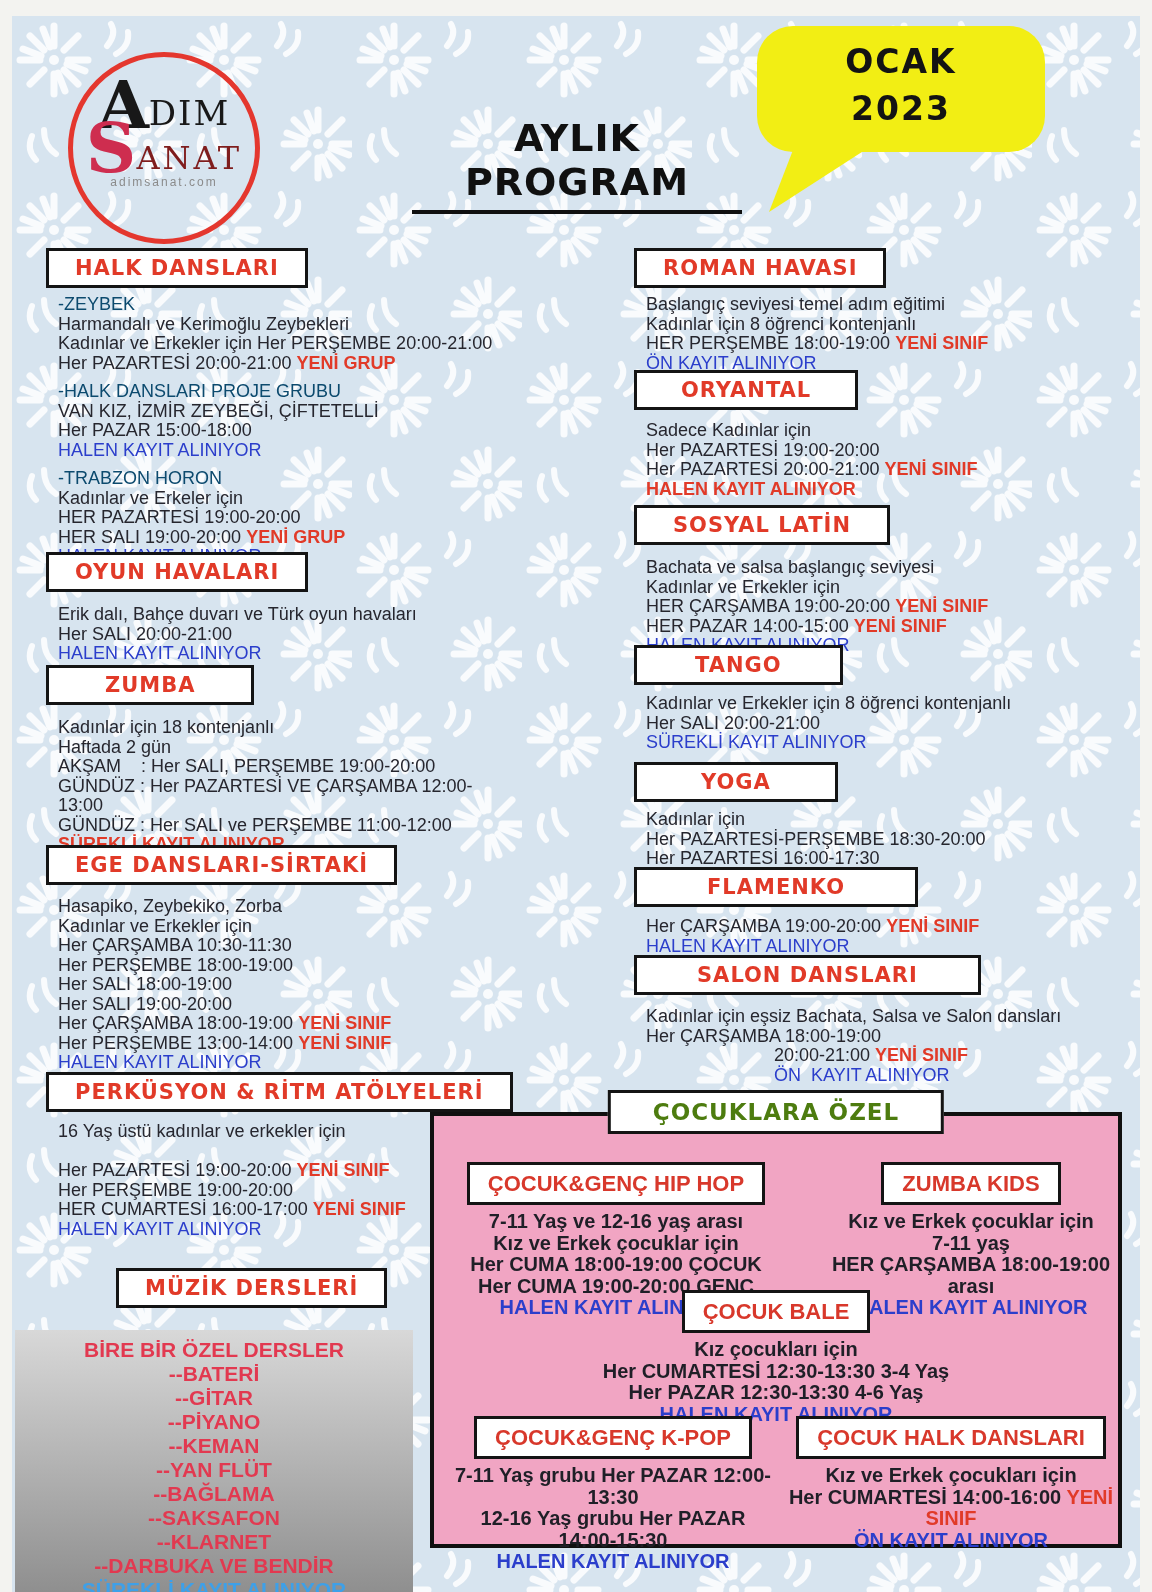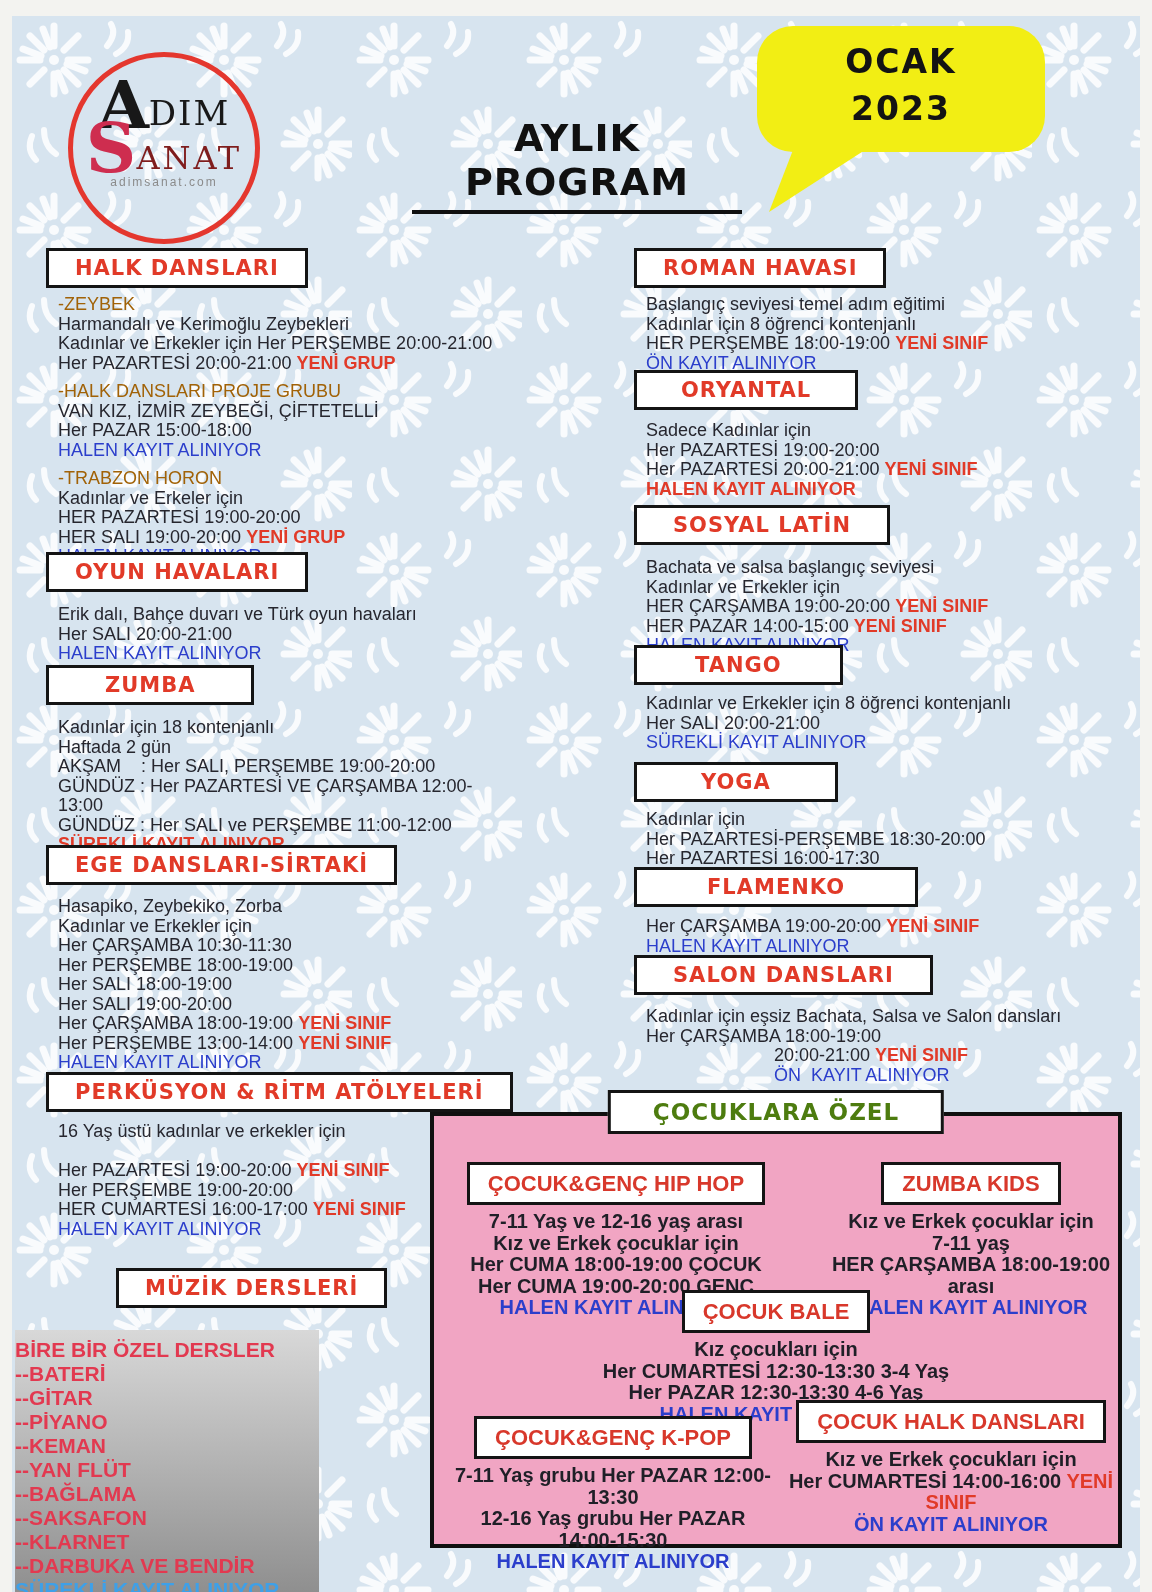--- a/index.html
+++ b/index.html
@@ -37,49 +37,49 @@
   .col-right{left:622px;top:232px;width:486px;}
   .sec{position:absolute;left:0;width:100%;}
   .sec-title{display:inline-block;background:#ffffff;border:3px solid #141414;color:#e13a28;
         font-family:"DejaVu Sans",sans-serif;font-weight:800;font-size:21px;line-height:24px;
         padding:5px 26px;letter-spacing:1px;white-space:nowrap;}
   .sec-lines{margin:7px 0 0 12px;}
   .line{min-height:19.5px;font-size:18px;line-height:19.5px;color:#26262e;white-space:pre-wrap;}
   .line .hl{font-weight:700;}
   [data-color="red"]{color:#e13a28;font-weight:700;}
   [data-color="blue"]{color:#2b3ecb;}
-  [data-color="purple"]{color:#a16207;margin-top:34px;}
+  [data-color="purple"]{color:#0c4a6e;margin-top:34px;}
   [data-color="lightblue"]{color:#3ea0e8;font-weight:700;}
   [data-v="gap"]{margin-top:9px;}
   [data-v="ind"]{padding-left:128px;}
 
   
   .music-title{position:absolute;left:104px;top:1252px;z-index:3;}
-  .music-box{position:absolute;left:3px;top:1314px;width:304px;height:262px;z-index:2;
-        background:linear-gradient(#d8d8d8,#8f8f8f);padding-top:8px;box-sizing:border-box;}
+  .music-box{position:absolute;left:3px;top:1314px;width:398px;height:262px;z-index:2;
+        background:linear-gradient(#d8d8d8,#8f8f8f);text-align:center;padding-top:8px;box-sizing:border-box;}
   .music-line{font-size:21px;line-height:24px;font-weight:700;color:#e2395098;}
   .music-box .music-line{color:#e23950;}
   .music-box [data-color="lightblue"]{color:#3ea0e8;}
 
   
   .kids{position:absolute;left:418px;top:1096px;width:692px;height:436px;background:#f1a5c3;
         border:4px solid #101010;box-sizing:border-box;z-index:2;}
   .kids-title{position:absolute;left:50%;top:-26px;transform:translateX(-50%);background:#fff;
         border:3px solid #141414;color:#4d7c0f;font-family:"DejaVu Sans",sans-serif;font-weight:800;
         font-size:23px;padding:6px 42px;white-space:nowrap;letter-spacing:1px;}
   .kid-sec{position:absolute;text-align:center;}
   .kid-title{display:inline-block;background:#fff;border:3px solid #141414;color:#d8382b;
         font-weight:700;font-size:22px;line-height:25px;padding:6px 18px;white-space:nowrap;}
   .kid-lines{margin-top:6px;}
   .kid-lines .line{font-size:20px;line-height:21.5px;min-height:21.5px;font-weight:700;color:#1f1f27;}
   .kid-hiphop{left:22px;top:46px;width:320px;}
   .kid-zumba{left:392px;top:46px;width:290px;}
   .kid-bale{left:0;top:174px;width:100%;}
   .kid-kpop{left:16px;top:300px;width:326px;}
-  .kid-halk{left:352px;top:284px;width:330px;text-align:center;}
+  .kid-halk{left:352px;top:300px;width:330px;text-align:center;}
 </style>
 </head>
 <body>
 
 <div class="poster">
   <div class="canvas">
 
     <svg class="bg-pattern" xmlns="http://www.w3.org/2000/svg">
       <defs>
         <g id="daisy">
@@ -309,21 +309,21 @@
         <section class="sec" style="top:619px;">
           <div class="sec-title" style="padding:5px 70px;">FLAMENKO</div>
           <div class="sec-lines" style="margin-top:10px;">
   <div class="line"><span class="seg">Her ÇARŞAMBA 19:00-20:00 </span><span class="seg hl" data-color="red">YENİ SINIF</span></div>
 
   <div class="line"><span class="seg" data-color="blue">HALEN KAYIT ALINIYOR</span><span class="seg hl"></span></div>
 </div>
         </section>
 
         <section class="sec" style="top:707px;">
-          <div class="sec-title" style="padding:5px 36px;">SALON DANSLARI</div>
+          <div class="sec-title" style="padding:5px 60px;">SALON DANSLARI</div>
           <div class="sec-lines" style="margin-top:12px;">
   <div class="line"><span class="seg">Kadınlar için eşsiz Bachata, Salsa ve Salon dansları</span><span class="seg hl"></span></div>
 
   <div class="line"><span class="seg">Her ÇARŞAMBA 18:00-19:00</span><span class="seg hl"></span></div>
 
   <div class="line" data-v="ind"><span class="seg">20:00-21:00 </span><span class="seg hl" data-color="red">YENİ SINIF</span></div>
 
   <div class="line" data-v="ind"><span class="seg" data-color="blue">ÖN  KAYIT ALINIYOR</span><span class="seg hl"></span></div>
 </div>
         </section>

